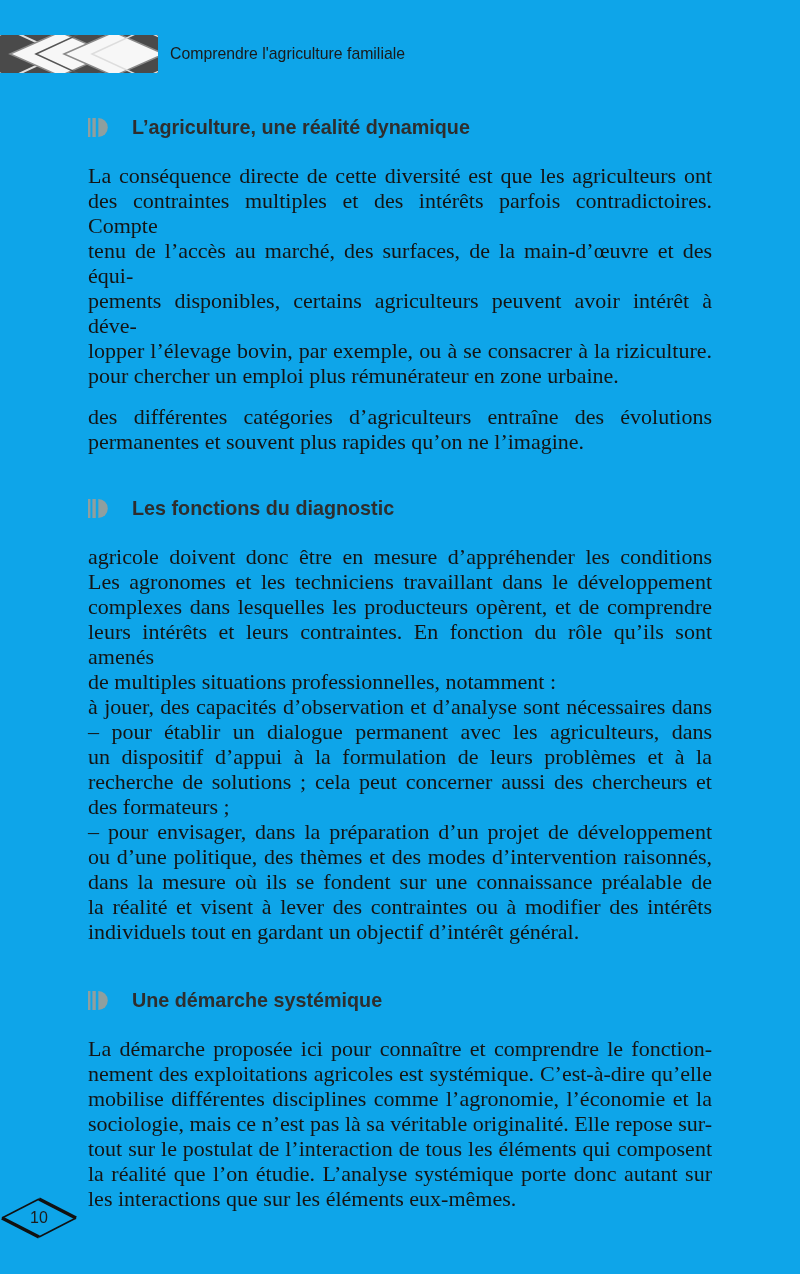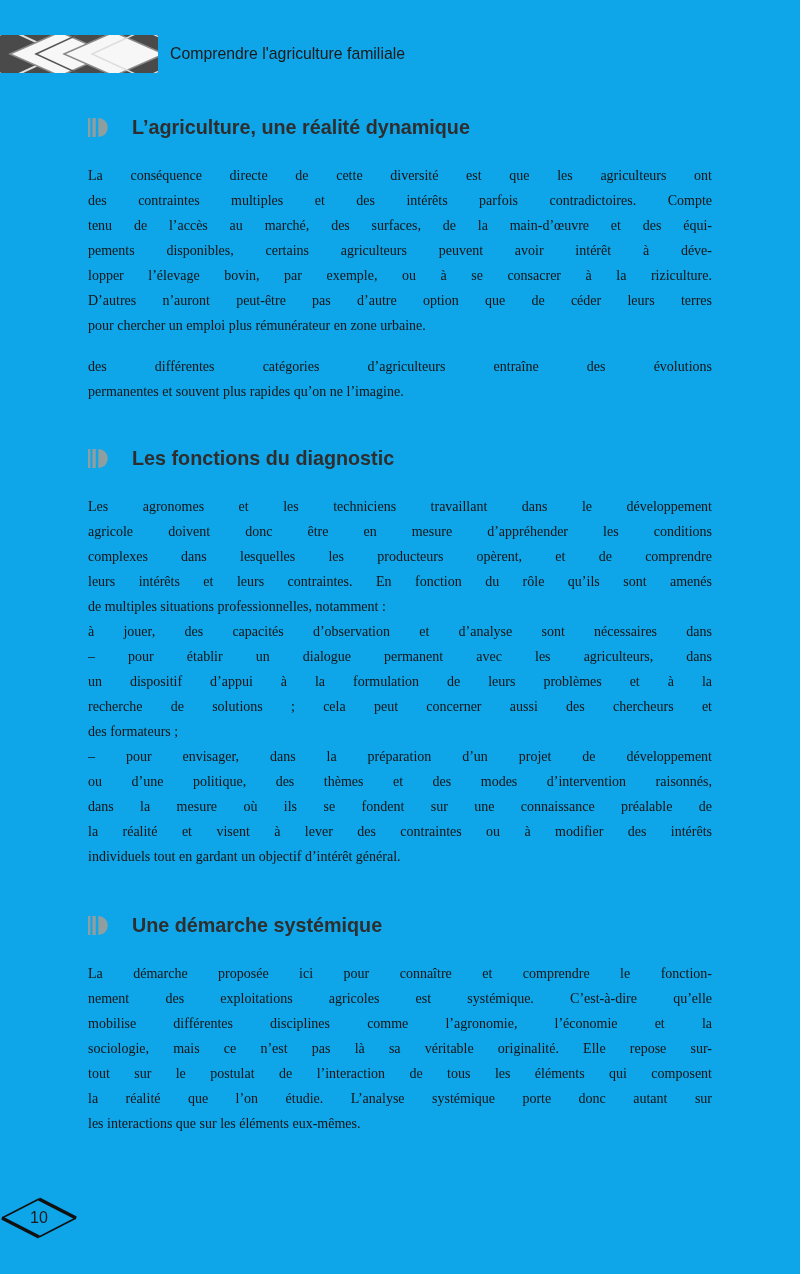--- a/index.html
+++ b/index.html
@@ -30,21 +30,21 @@
   }
   .sec-icon { display:inline-flex; }
   .sec-icon svg { fill:#8f9f9f; display:block; }
   .sec-title { transform:scaleX(0.94); transform-origin:left center; white-space:nowrap; }
 
   .block { margin:0; }
   .block.p + .block.p { margin-top:16px; }
   .block.item { margin-top:0; }
 
   .line {
-    font-size:14px; line-height:25px;
+    font-size:22px; line-height:25px;
     text-align:justify; text-align-last:justify;
   }
   .line.last { text-align-last:left; }
 
   
   footer { position:absolute; top:1197px; left:0; width:800px; display:flex; justify-content:flex-start; }
   .page-num-diamond { position:relative; width:78px; height:42px; }
   .page-num-diamond svg { display:block; }
   .page-num {
     position:absolute; top:0; left:0; width:100%; height:100%;
@@ -83,21 +83,20 @@
       </span>
       <span class="sec-title">L’agriculture, une réalité dynamique</span>
     </h2>
     <div class="blocks">
           <div class="block p">
             <div class="line">La conséquence directe de cette diversité est que les agriculteurs ont</div>
             <div class="line">des contraintes multiples et des intérêts parfois contradictoires. Compte</div>
             <div class="line">tenu de l’accès au marché, des surfaces, de la main-d’œuvre et des équi-</div>
             <div class="line">pements disponibles, certains agriculteurs peuvent avoir intérêt à déve-</div>
             <div class="line">lopper l’élevage bovin, par exemple, ou à se consacrer à la riziculture.</div>
-            <div class="line">D’autres n’auront peut-être pas d’autre option que de céder leurs terres</div>
             <div class="line last">pour chercher un emploi plus rémunérateur en zone urbaine.</div>
           </div>
           <div class="block p">
             <div class="line">des différentes catégories d’agriculteurs entraîne des évolutions</div>
             <div class="line last">permanentes et souvent plus rapides qu’on ne l’imagine.</div>
           </div>
         </div>
   </section>
 
   <section class="section">
@@ -106,22 +105,22 @@
         <svg width="20" height="19" viewBox="0 0 20 19">
           <rect x="0" y="0" width="2.4" height="19"></rect>
           <rect x="4.4" y="0" width="3.4" height="19"></rect>
           <path d="M10.3 0 A 9.5 9.5 0 0 1 10.3 19 Z"></path>
         </svg>
       </span>
       <span class="sec-title">Les fonctions du diagnostic</span>
     </h2>
     <div class="blocks">
           <div class="block p">
+            <div class="line">agricole doivent donc être en mesure d’appréhender les conditions</div>
             <div class="line">Les agronomes et les techniciens travaillant dans le développement</div>
-            <div class="line">agricole doivent donc être en mesure d’appréhender les conditions</div>
             <div class="line">complexes dans lesquelles les producteurs opèrent, et de comprendre</div>
             <div class="line">leurs intérêts et leurs contraintes. En fonction du rôle qu’ils sont amenés</div>
             <div class="line last">de multiples situations professionnelles, notamment :</div>
             <div class="line">à jouer, des capacités d’observation et d’analyse sont nécessaires dans</div>
           </div>
           <div class="block item">
             <div class="line">– pour établir un dialogue permanent avec les agriculteurs, dans</div>
             <div class="line">un dispositif d’appui à la formulation de leurs problèmes et à la</div>
             <div class="line">recherche de solutions ; cela peut concerner aussi des chercheurs et</div>
             <div class="line last">des formateurs ;</div>

